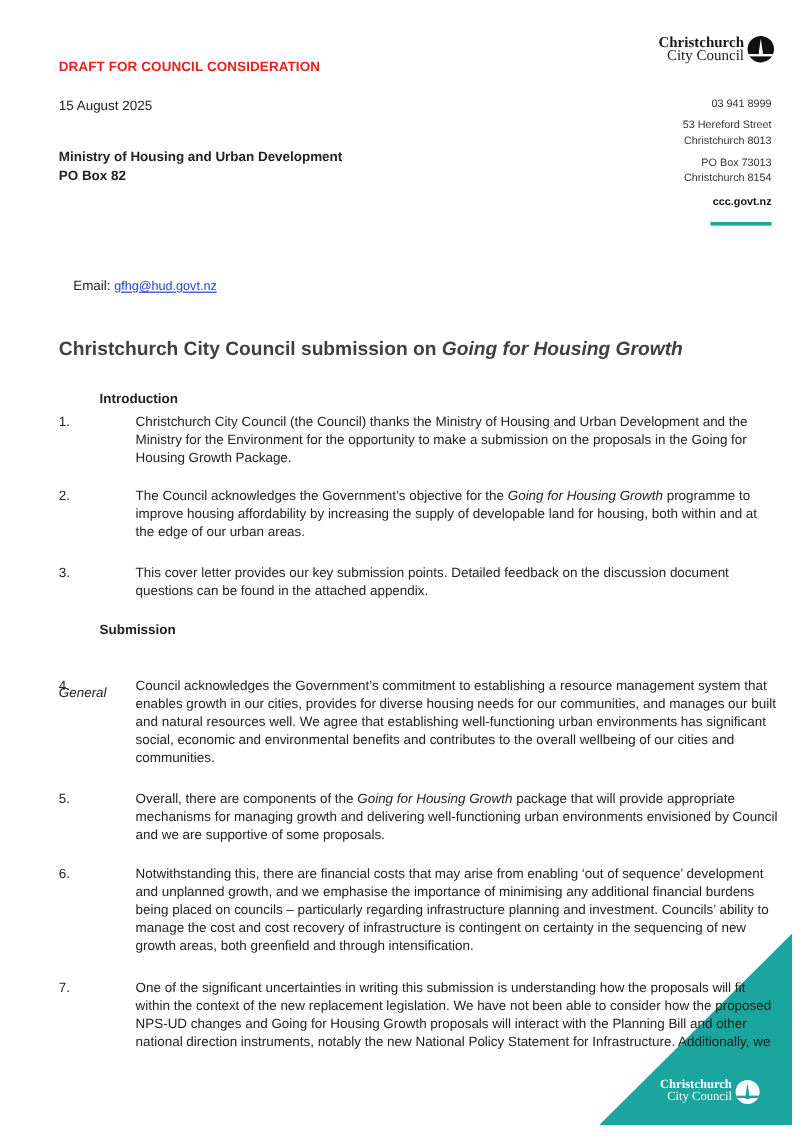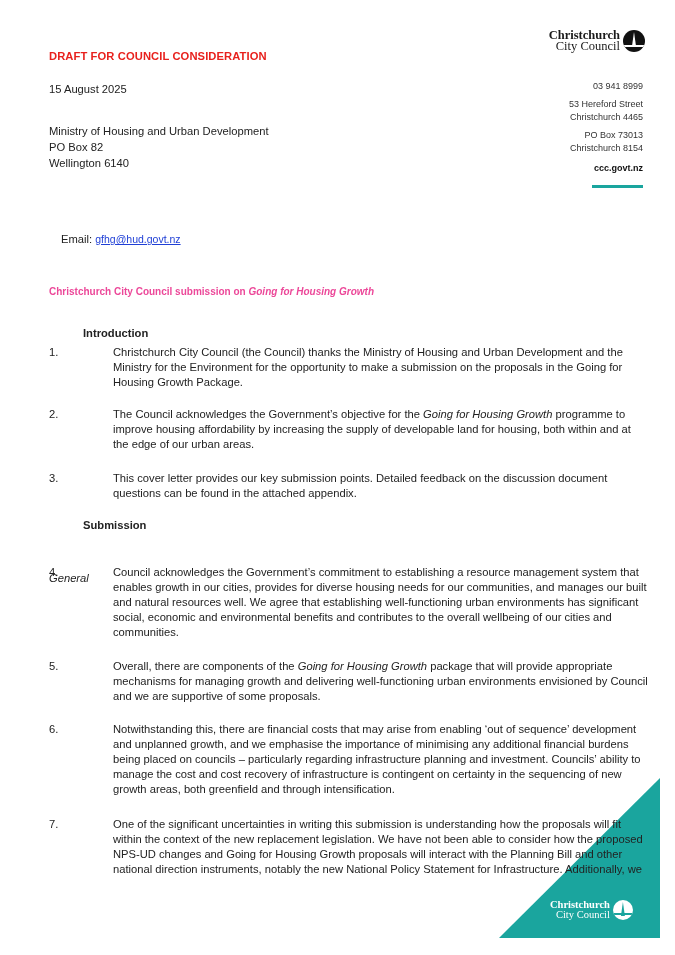--- a/index.html
+++ b/index.html
@@ -5,41 +5,41 @@
     html, body { margin: 0; padding: 0; background: #ffffff; }
     body {
       width: 675px; height: 955px; position: relative; overflow: hidden;
       font-family: "Liberation Sans", sans-serif; color: #222222;
       font-size: 11.2px; line-height: 15px;
     }
     .abs { position: absolute; }
     .draft { left: 49px; top: 49px; color: #e8211d; font-size: 11.2px; letter-spacing: 0.1px; font-weight: bold; }
     .date { left: 49px; top: 82px; }
     .addr { left: 49px; top: 124px; }
-    .addr div { height: 16px; }
+    .addr div { height: 16px; font-weight: bold; }
 
     .logo { right: 30px; top: 30px; display: flex; align-items: center; }
     .logo-text { text-align: right; font-family: "Liberation Serif", serif; line-height: 11px; margin-right: 3px; }
     .logo-text .l1 { font-weight: bold; font-size: 12.5px; color: #1a1a1a; }
     .logo-text .l2 { font-size: 12.5px; color: #1a1a1a; }
     .emblem { width: 22px; height: 22px; border-radius: 50%; background: #111; position: relative; overflow: hidden; }
     .emblem::before { content: ""; position: absolute; left: 9px; top: 2px; width: 4px; height: 14px; background: #fff; clip-path: polygon(50% 0, 100% 100%, 0 100%); }
     .emblem::after { content: ""; position: absolute; left: 0; top: 15px; width: 22px; height: 2px; background: #fff; }
 
     .contact { right: 32px; text-align: right; font-size: 9px; line-height: 13px; color: #333; }
     .phone { top: 80px; margin-left: 12px; }
     .street { top: 98px; }
     .pobox { top: 129px; }
     .web { top: 162px; font-weight: bold; color: #111; }
     .teal-rule { right: 32px; top: 185px; width: 51px; height: 3px; background: #1aa59e; }
 
     .email { left: 49px; top: 232px; padding-left: 12px; }
     .email a { color: #1f3fd6; text-decoration: underline; font-size: 10.5px; }
 
-    .title { left: 49px; top: 284px; color: #ec4899; font-weight: bold; font-size: 10px; }
+    .title { left: 49px; top: 284px; color: #404040; font-weight: bold; font-size: 16px; }
     .title i { font-style: italic; }
 
     .h { left: 49px; font-weight: bold; margin-left: 34px; }
     .hi { left: 49px; font-weight: normal; font-style: italic; margin-top: 22px; }
 
     .item { left: 49px; width: 600px; display: flex; }
     .item .num { width: 20px; flex: 0 0 20px; }
     .item .txt { flex: 1; margin-left: 44px; }
     .item i { font-style: italic; }
 
@@ -54,35 +54,34 @@
     .pageno { left: 49px; top: 962px; font-size: 13px; color: #14908a; }
   </style>
 </head>
 <body>
 
 <div class="abs draft">DRAFT FOR COUNCIL CONSIDERATION</div>
 <div class="abs date">15 August 2025</div>
 <div class="abs addr">
   <div>Ministry of Housing and Urban Development</div>
   <div>PO Box 82</div>
-  <div>Wellington 6140</div>
 </div>
 
 <div class="abs logo">
   <div class="logo-text">
     <div class="l1">Christchurch</div>
     <div class="l2">City Council</div>
   </div>
   <div class="emblem"></div>
 </div>
 
 <div class="abs contact phone">03 941 8999</div>
 <div class="abs contact street">
   <div>53 Hereford Street</div>
-  <div>Christchurch 4465</div>
+  <div>Christchurch 8013</div>
 </div>
 <div class="abs contact pobox">
   <div>PO Box 73013</div>
   <div>Christchurch 8154</div>
 </div>
 <div class="abs contact web">ccc.govt.nz</div>
 <div class="abs teal-rule"></div>
 
 <div class="abs email">
   <span>Email: </span><a>gfhg@hud.govt.nz</a>

